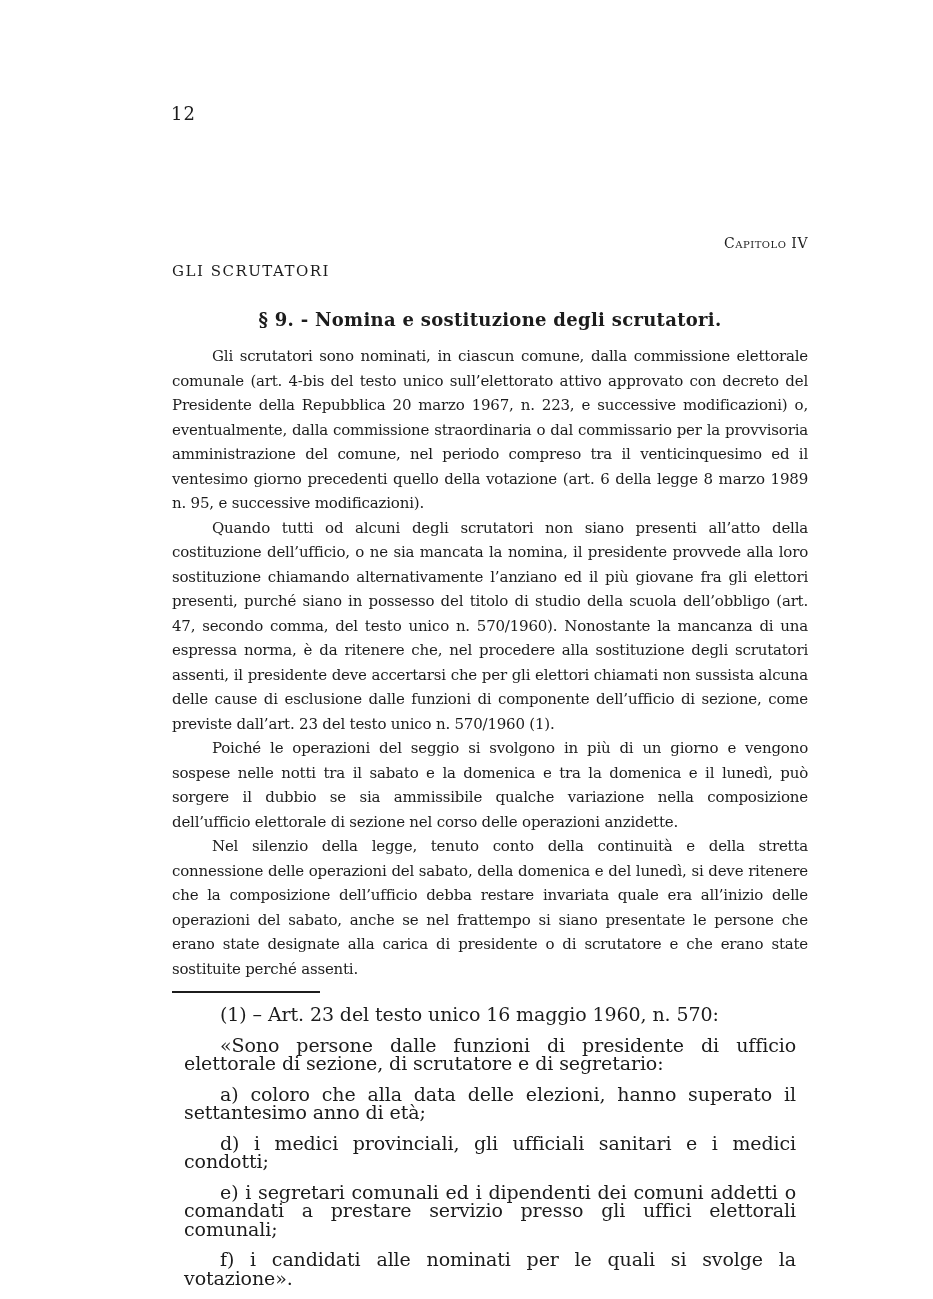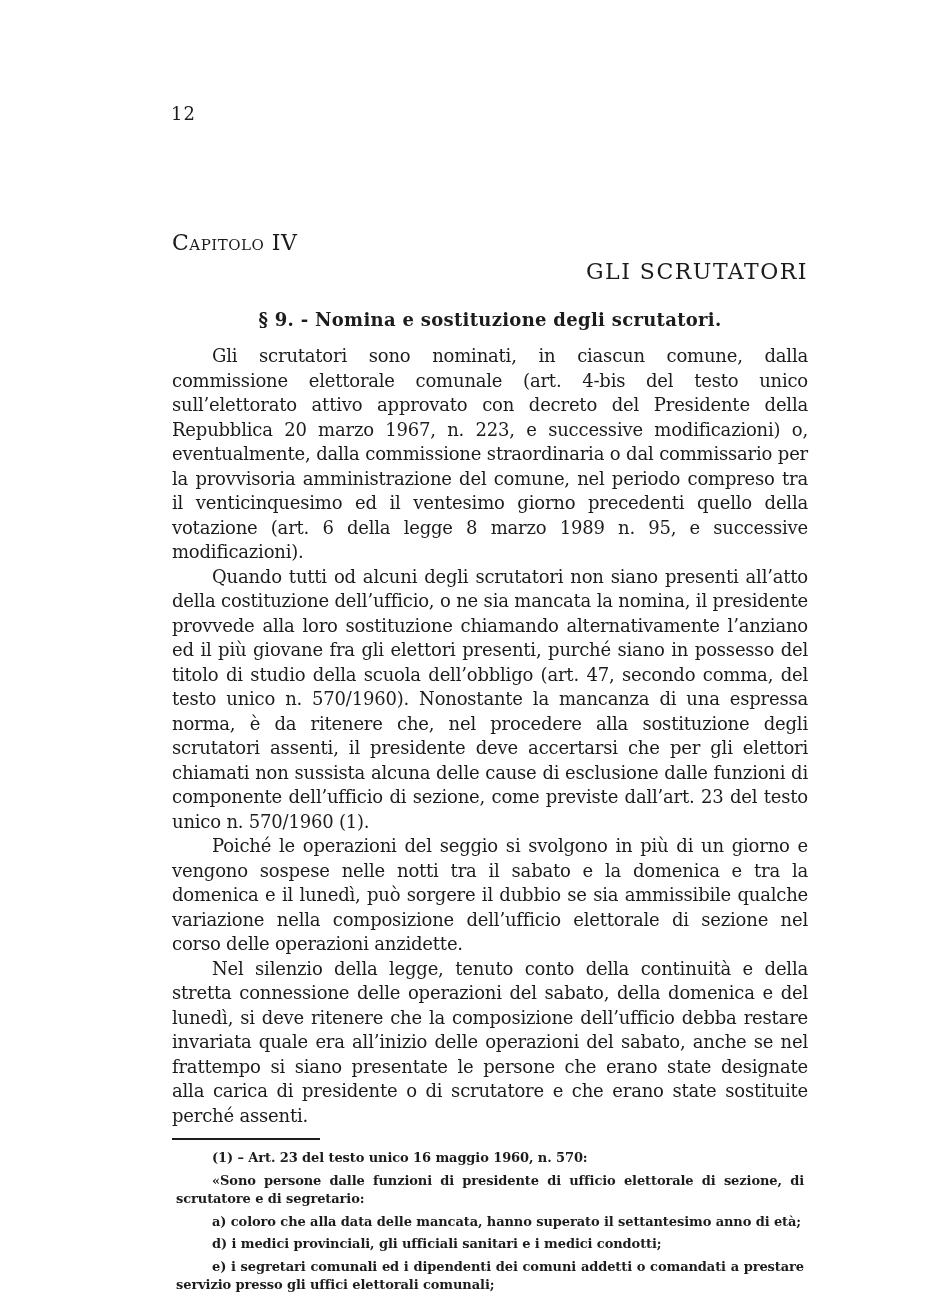--- a/index.html
+++ b/index.html
@@ -24,69 +24,68 @@
     letter-spacing: 1px;
   }
   .content {
     position: absolute;
     top: 0;
     left: 172px;
     width: 636px;
   }
   .chapter-label {
     margin-top: 231px;
-    text-align: left;
+    text-align: right;
     font-variant: small-caps;
-    font-size: 22px;
+    font-size: 14px;
     letter-spacing: 0.5px;
     line-height: 24px;
   }
   .chapter-title {
     margin-top: 4px;
-    text-align: right;
-    font-size: 22px;
+    text-align: left;
+    font-size: 15px;
     letter-spacing: 1.5px;
     line-height: 25px;
   }
   .section-heading {
     margin-top: 24px;
     font-weight: bold;
     font-size: 18px;
     letter-spacing: 0.3px;
     line-height: 24px;
     text-align: center;
   }
   .body-block {
     margin-top: 12px;
   }
   .body-para {
     margin: 0;
-    font-size: 18px;
+    font-size: 15px;
     line-height: 24.5px;
     letter-spacing: -0.2px;
     text-align: justify;
     text-indent: 40px;
   }
   .footnote-rule {
     margin-top: 10px;
     width: 148px;
     height: 0;
     border-top: 2px solid #1c1c1c;
   }
   .footnote {
     margin-top: 9px;
   }
   .footnote p {
-    margin: 4px;
-    font-size: 13px;
+    margin: 12px;
+    font-size: 19px;
     line-height: 18.5px;
     letter-spacing: -0.1px;
     text-align: justify;
     text-indent: 36px;
-    font-weight: bold;
   }
 </style>
 </head>
 <body>
 
 <div class="sheet">
 
   <div class="page-number">12</div>
 
   <div class="content">
@@ -102,20 +101,20 @@
       <p class="body-para">Quando tutti od alcuni degli scrutatori non siano presenti all’atto della costituzione dell’ufficio, o ne sia mancata la nomina, il presidente provvede alla loro sostituzione chiamando alternativamente l’anziano ed il più giovane fra gli elettori presenti, purché siano in possesso del titolo di studio della scuola dell’obbligo (art. 47, secondo comma, del testo unico n. 570/1960). Nonostante la mancanza di una espressa norma, è da ritenere che, nel procedere alla sostituzione degli scrutatori assenti, il presidente deve accertarsi che per gli elettori chiamati non sussista alcuna delle cause di esclusione dalle funzioni di componente dell’ufficio di sezione, come previste dall’art. 23 del testo unico n. 570/1960 (1).</p>
       <p class="body-para">Poiché le operazioni del seggio si svolgono in più di un giorno e vengono sospese nelle notti tra il sabato e la domenica e tra la domenica e il lunedì, può sorgere il dubbio se sia ammissibile qualche variazione nella composizione dell’ufficio elettorale di sezione nel corso delle operazioni anzidette.</p>
       <p class="body-para">Nel silenzio della legge, tenuto conto della continuità e della stretta connessione delle operazioni del sabato, della domenica e del lunedì, si deve ritenere che la composizione dell’ufficio debba restare invariata quale era all’inizio delle operazioni del sabato, anche se nel frattempo si siano presentate le persone che erano state designate alla carica di presidente o di scrutatore e che erano state sostituite perché assenti.</p>
     </div>
 
     <div class="footnote-rule"></div>
 
     <div class="footnote">
       <p>(1) – Art. 23 del testo unico 16 maggio 1960, n. 570:</p>
       <p>«Sono persone dalle funzioni di presidente di ufficio elettorale di sezione, di scrutatore e di segretario:</p>
-      <p>a) coloro che alla data delle mancata, hanno superato il settantesimo anno di età;</p>
+      <p>a) coloro che alla data delle elezioni, hanno superato il settantesimo anno di età;</p>
       <p>d) i medici provinciali, gli ufficiali sanitari e i medici condotti;</p>
       <p>e) i segretari comunali ed i dipendenti dei comuni addetti o comandati a prestare servizio presso gli uffici elettorali comunali;</p>
       <p>f) i candidati alle nominati per le quali si svolge la votazione».</p>
     </div>
 
   </div>
 </div>
 
 </body></html>

